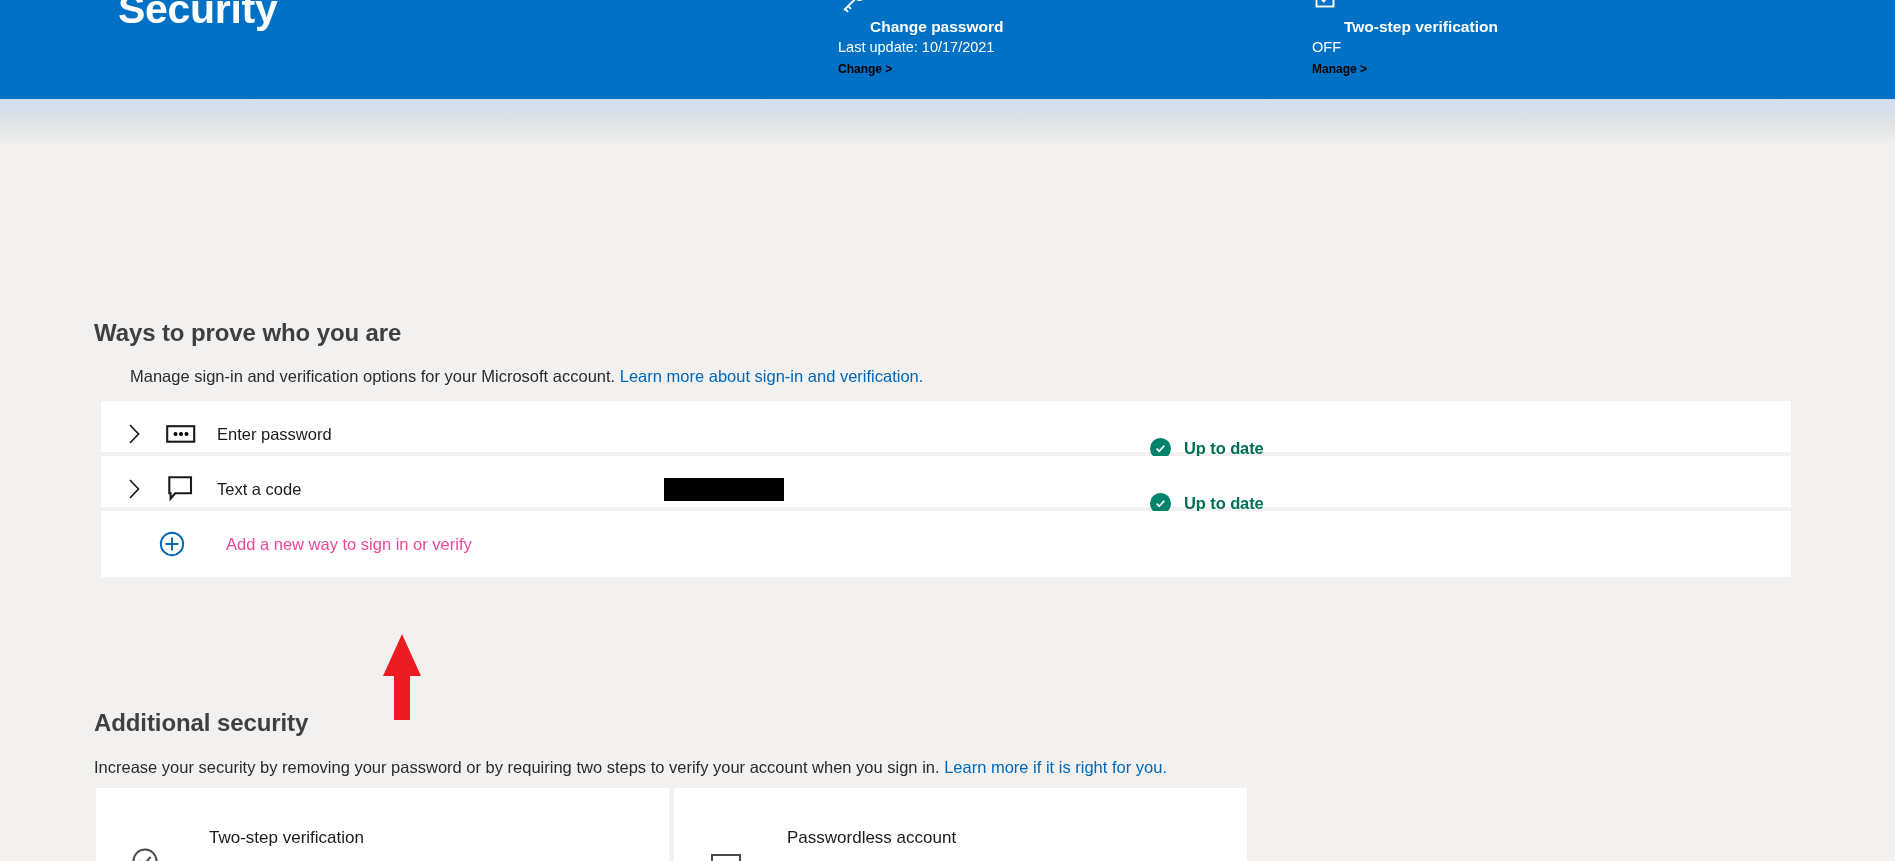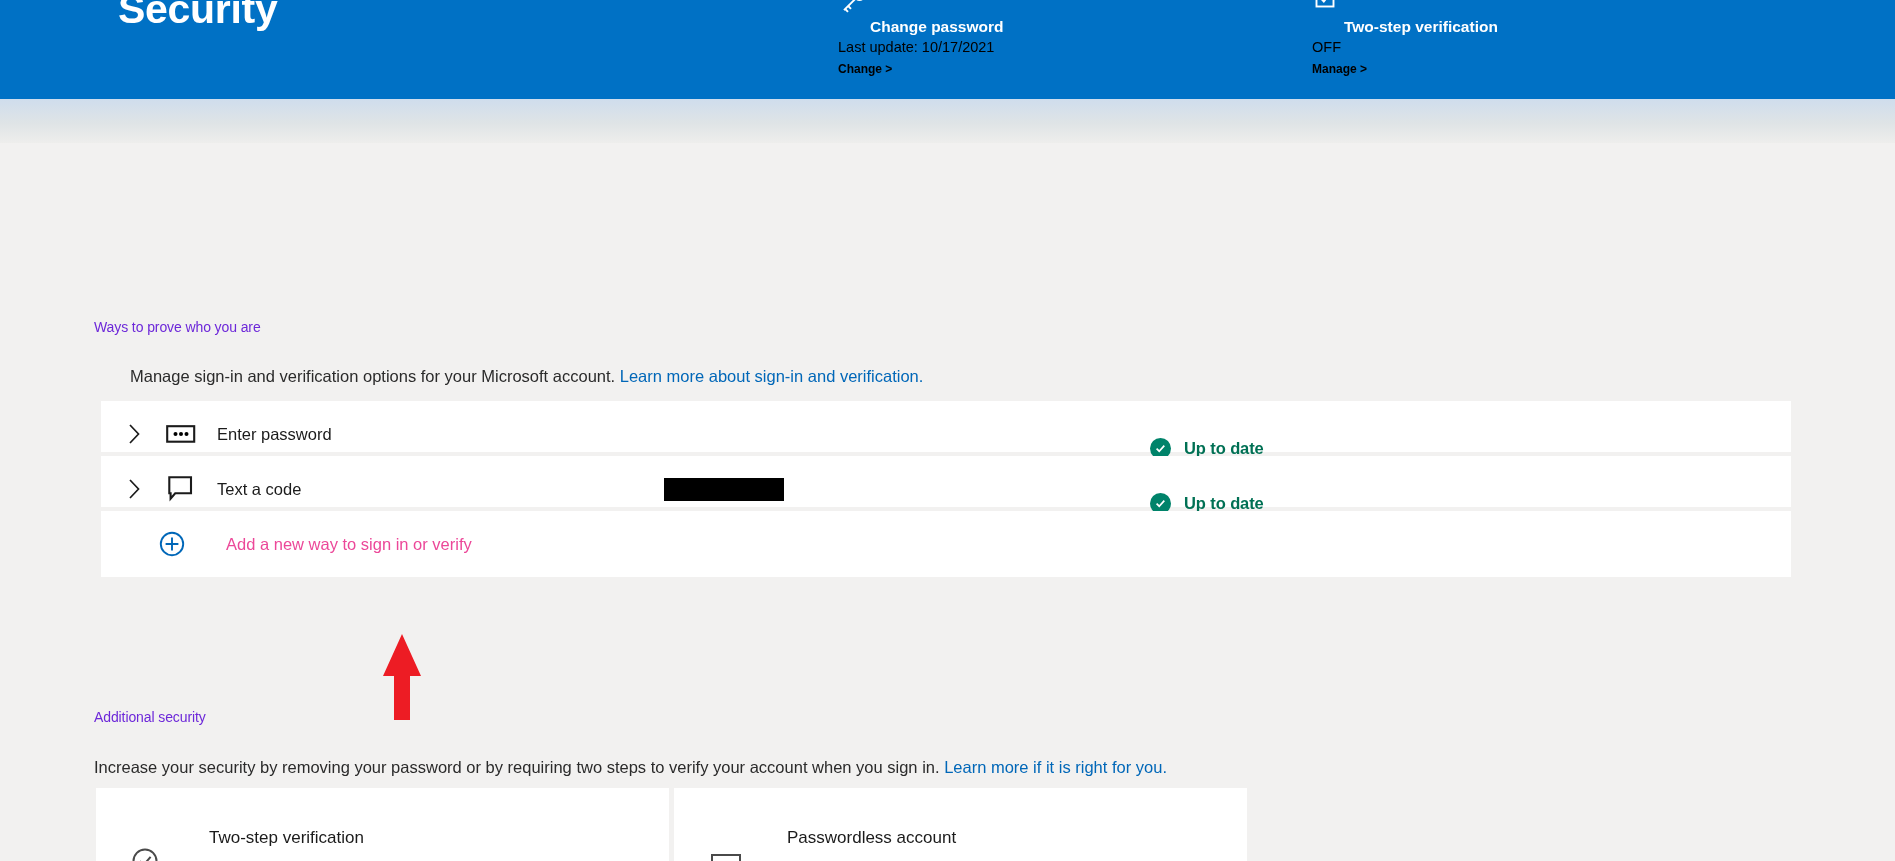--- a/index.html
+++ b/index.html
@@ -57,21 +57,21 @@
     font-size: 15.5px;
     font-weight: bold;
     line-height: 20px;
     white-space: nowrap;
     margin-left: 32px;
   }
   .tile-sub {
     font-size: 14.5px;
     font-weight: normal;
     line-height: 21px;
-    color: #000000;
+    color: #ffffff;
     white-space: nowrap;
   }
   .tile-link {
     font-size: 12px;
     font-weight: bold;
     line-height: 22px;
     color: #000000;
     text-decoration: none;
     cursor: pointer;
     white-space: nowrap;
@@ -87,23 +87,23 @@
 
   
   .main {
     position: relative;
     width: 100%;
     background: #f2f1f0;
     padding-bottom: 40px;
   }
 
   .section-heading {
-    font-size: 14px;
-    font-weight: normal;
-    color: #6d28d9;
+    font-size: 24px;
+    font-weight: bold;
+    color: #404040;
     letter-spacing: -0.1px;
   }
 
   .section-desc {
     font-size: 16.5px;
     color: #2b2b2b;
     line-height: 22px;
   }
 
   .inline-link {

